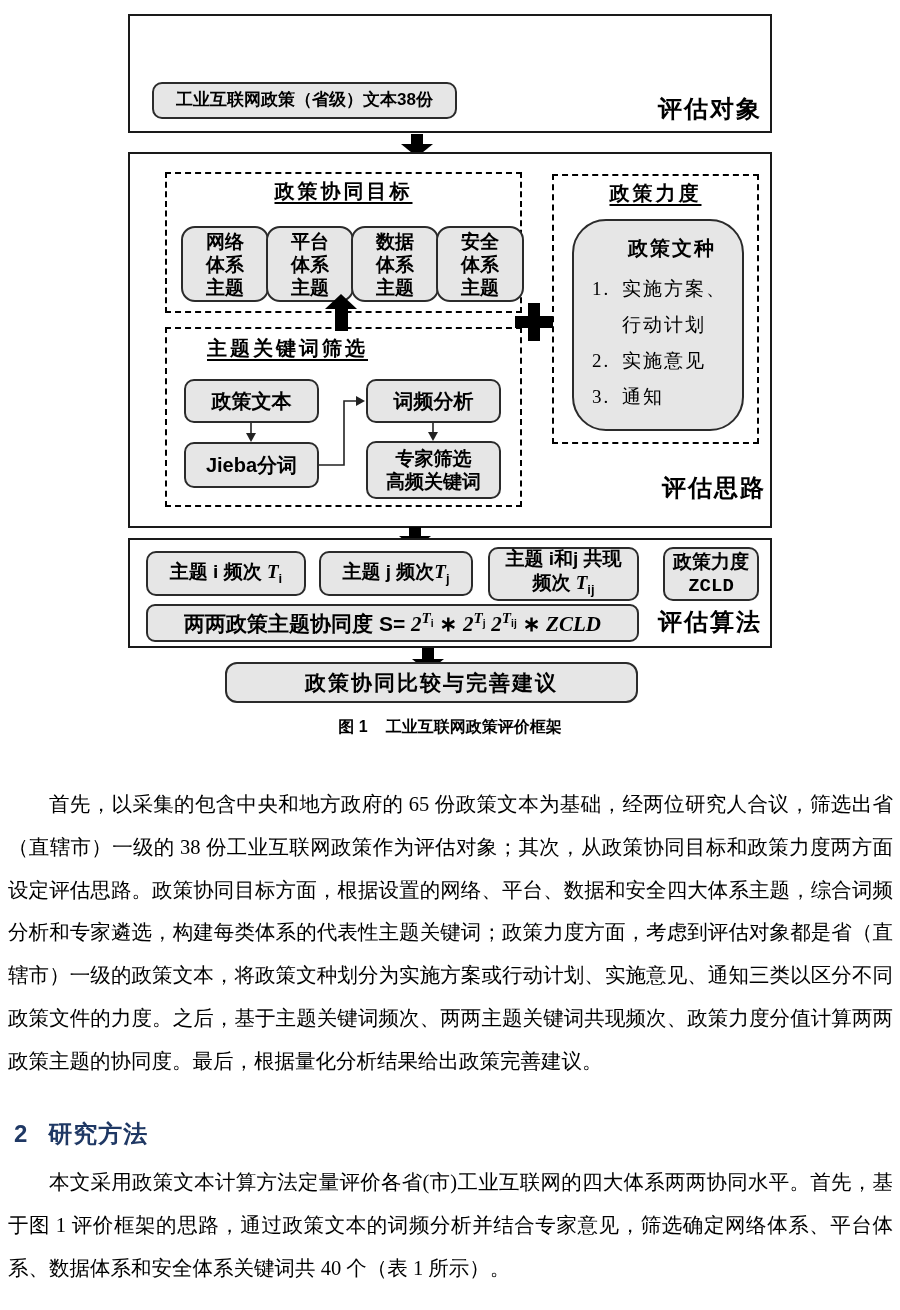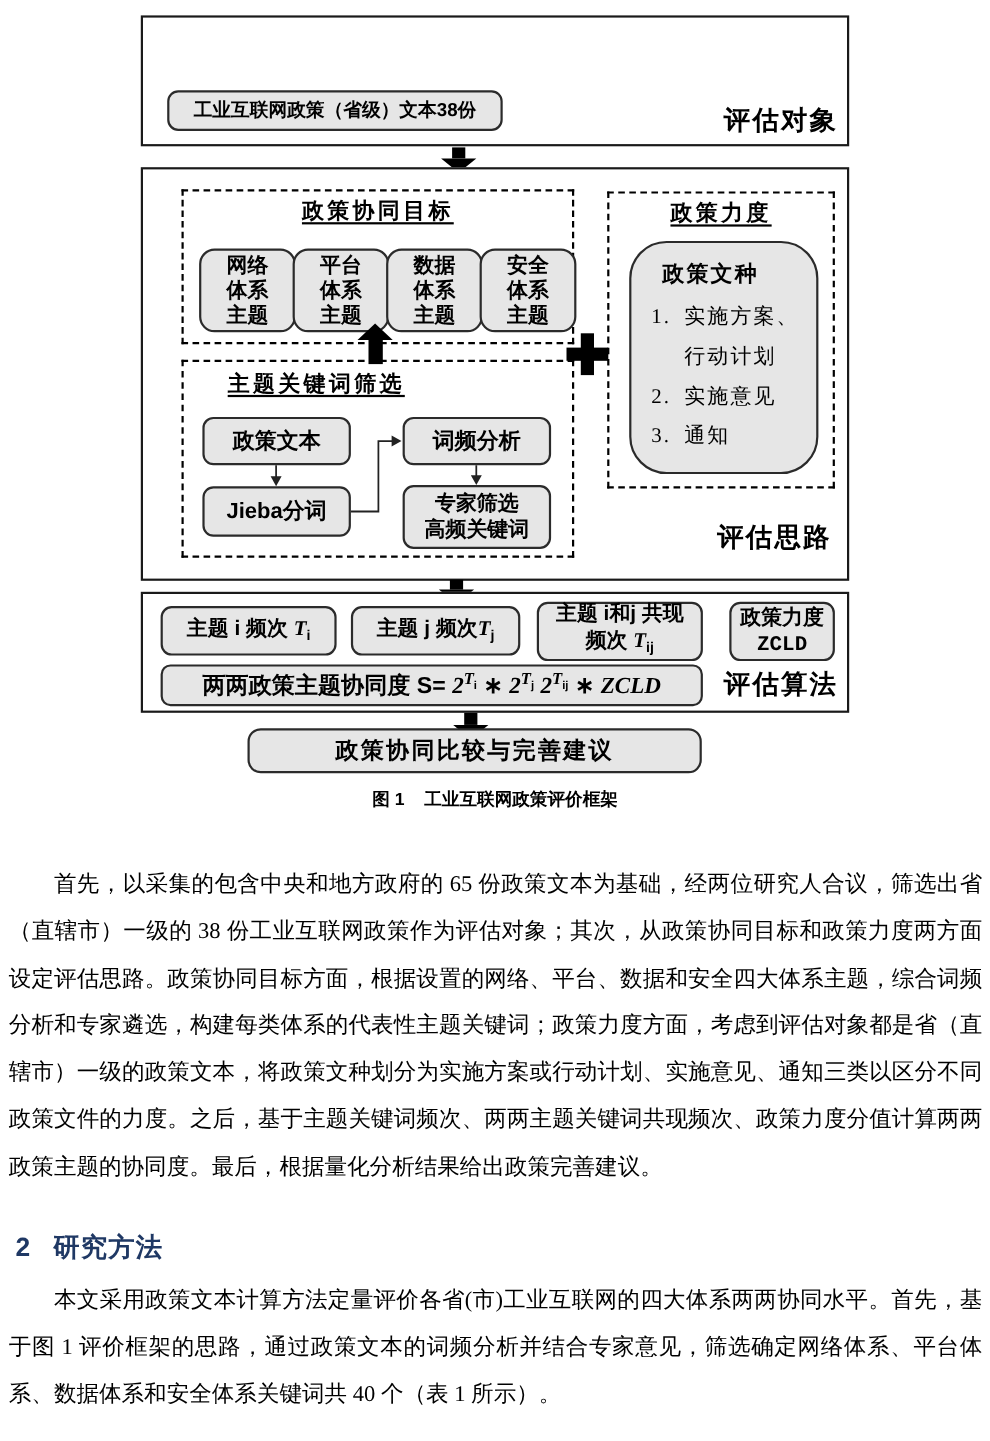--- a/index.html
+++ b/index.html
@@ -65,25 +65,25 @@
   .kw-svg { position:absolute; left:0; top:0; width:357px; height:180px; }
 
   .plus-pos { left:385px; top:149px; }
 
   .dash-ps { left:422px; top:20px; width:207px; height:270px; }
   .dash-ps .grouptitle { left:50%; transform:translateX(-50%); top:4px; }
   .ps-inner {
     position:absolute; left:18px; top:43px; width:172px; height:212px;
     border:2px solid #2b2b2b; border-radius:34px; background:#e6e6e6;
   }
-  .ps-title { position:absolute; left:0; width:100%; top:14px; font-weight:bold; font-size:20px; letter-spacing:2px;padding-left:28px; }
+  .ps-title { position:absolute; left:0; width:100%; top:14px; text-align:center; font-weight:bold; font-size:20px; letter-spacing:2px;padding-left:28px; }
   .ps-list { position:absolute; left:18px; top:50px; width:140px; font-family:"Liberation Serif", serif; font-size:19px; letter-spacing:2px; }
   .ps-item { display:flex; line-height:36px; }
   .ps-num { width:30px; flex:none; }
-  .fb2-label { right:14px; bottom:22px; }
+  .fb2-label { right:4px; bottom:22px; }
 
   .arrow2 { left:399px; top:527px; }
   .arrow2 .stem { height:9px; }
 
   .fig-box3 { left:128px; top:538px; width:644px; height:110px; }
   .alg { font-size:19px; }
   .alg sub, .formula sub { font-size:0.68em; }
   .alg i, .formula i { font-family:"Liberation Serif", serif; font-weight:bold; }
   .alg-1 { left:16px; top:11px; width:160px; height:45px; }
   .alg-2 { left:189px; top:11px; width:154px; height:45px; }

